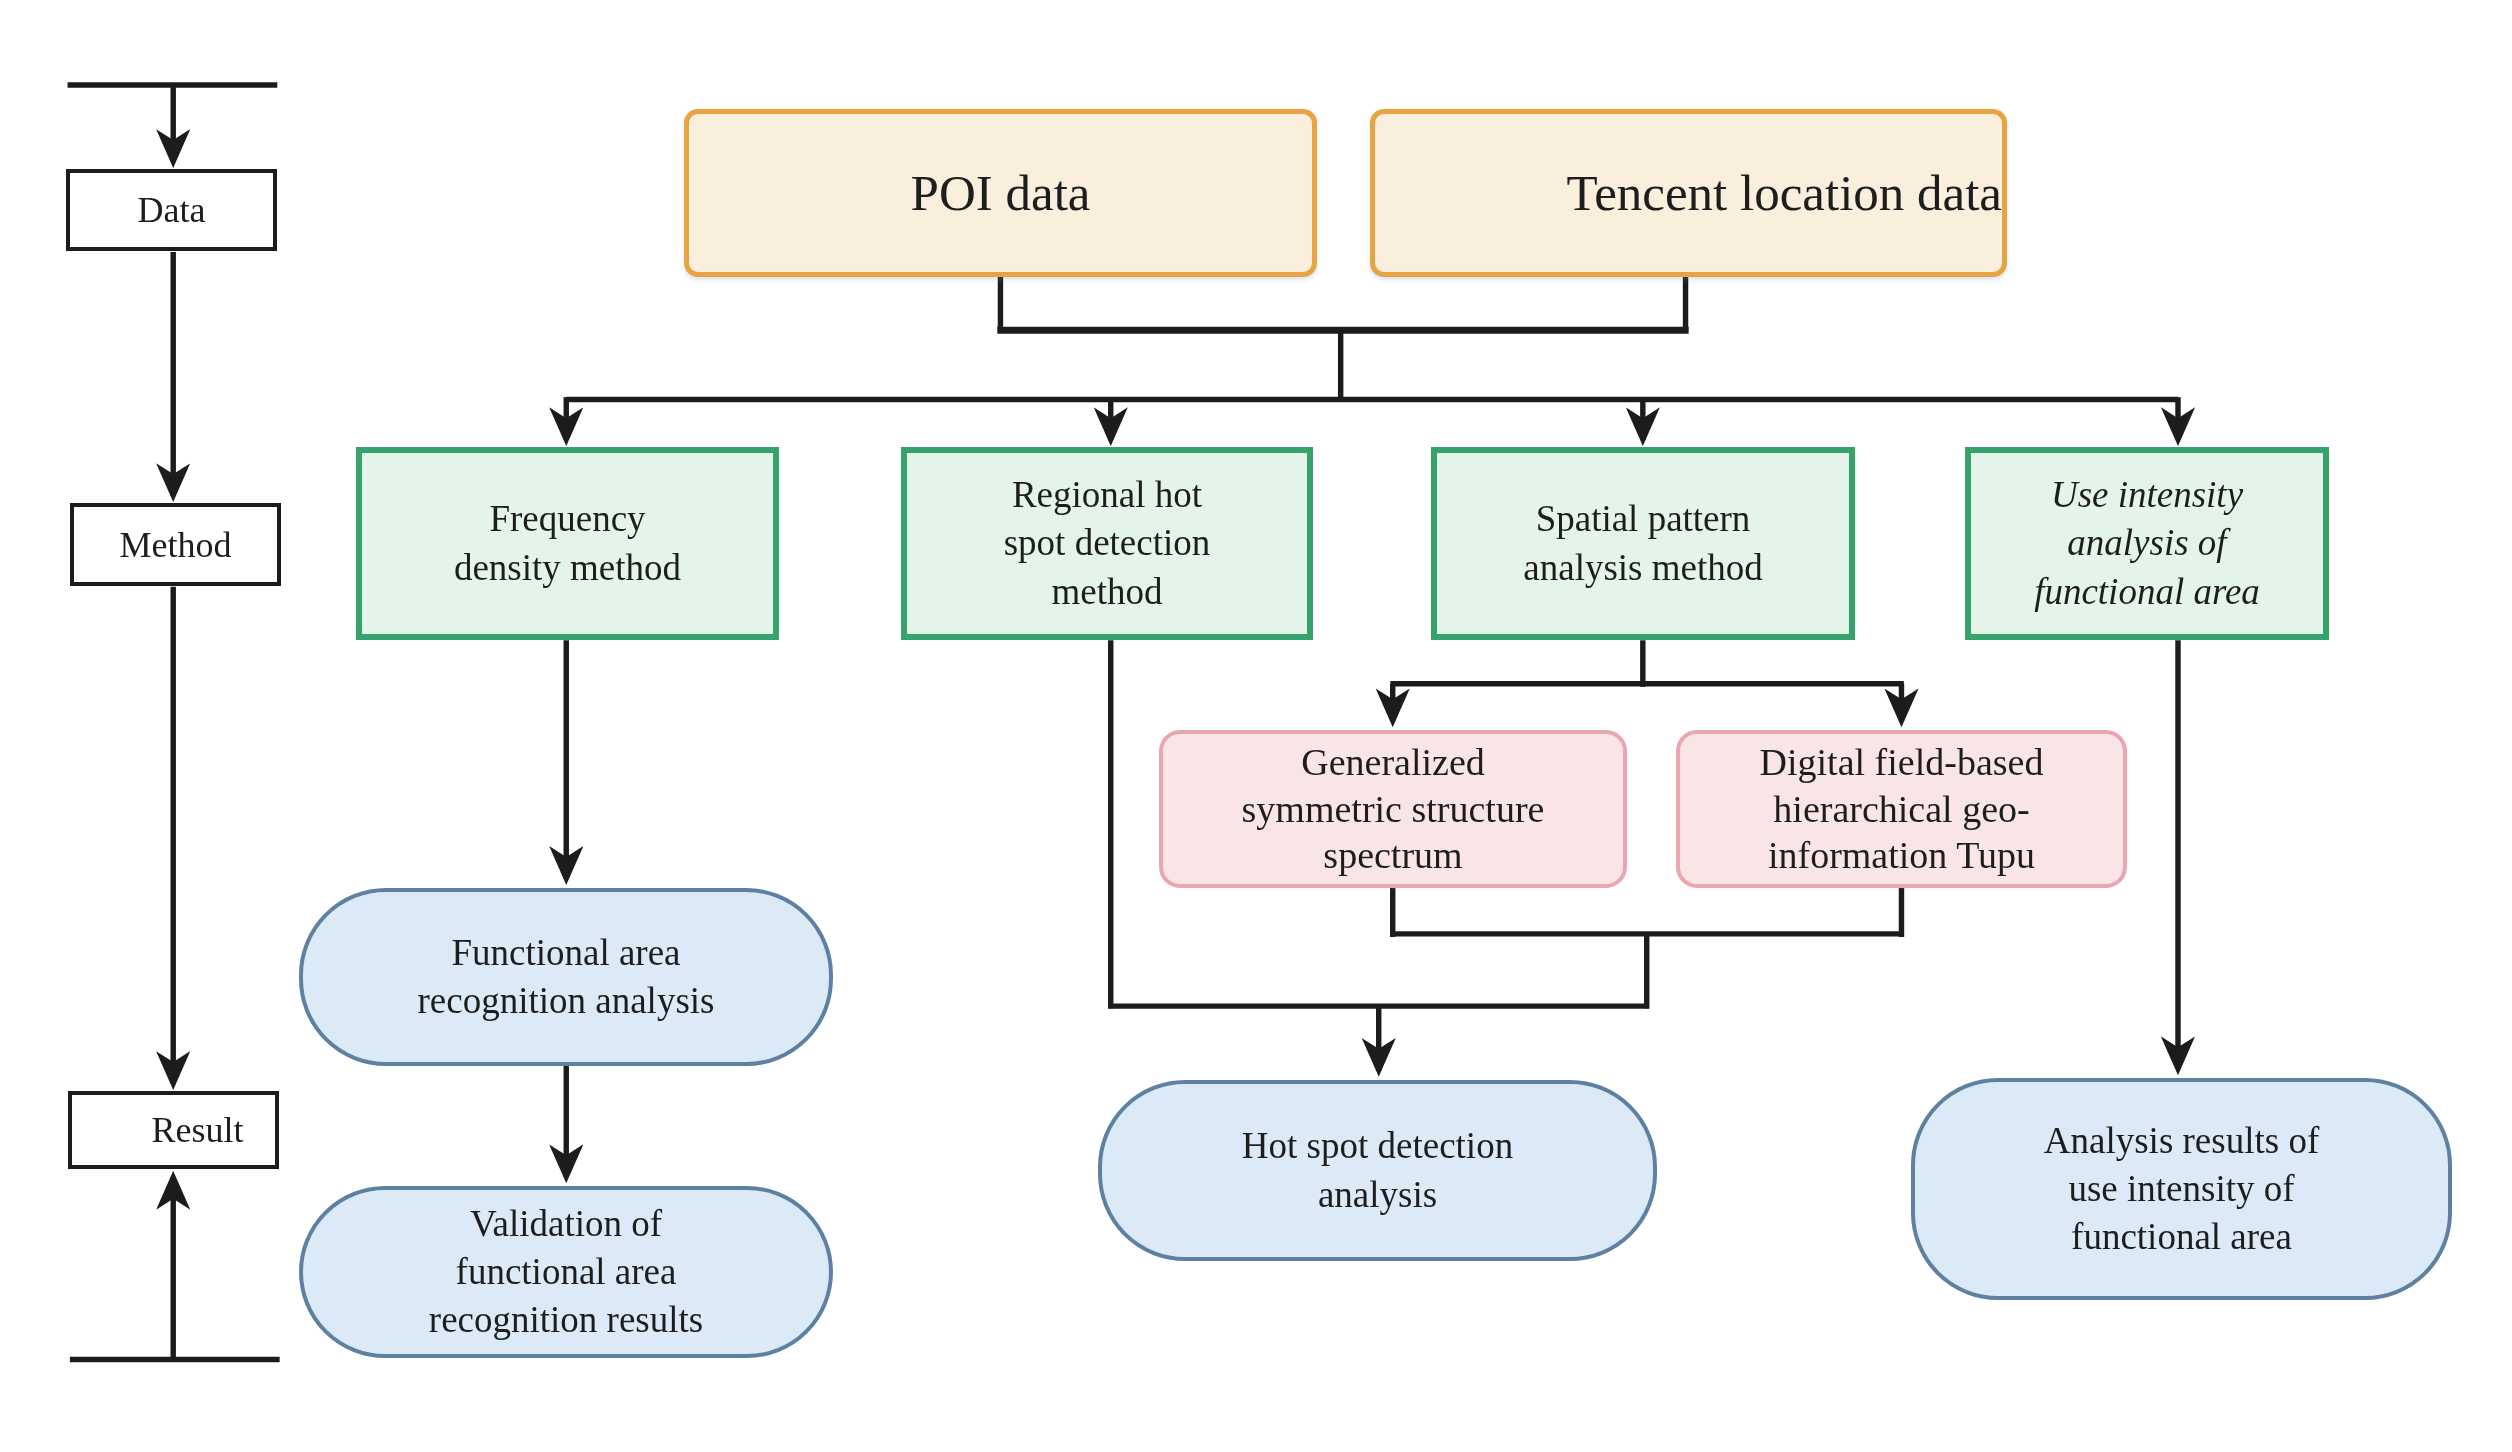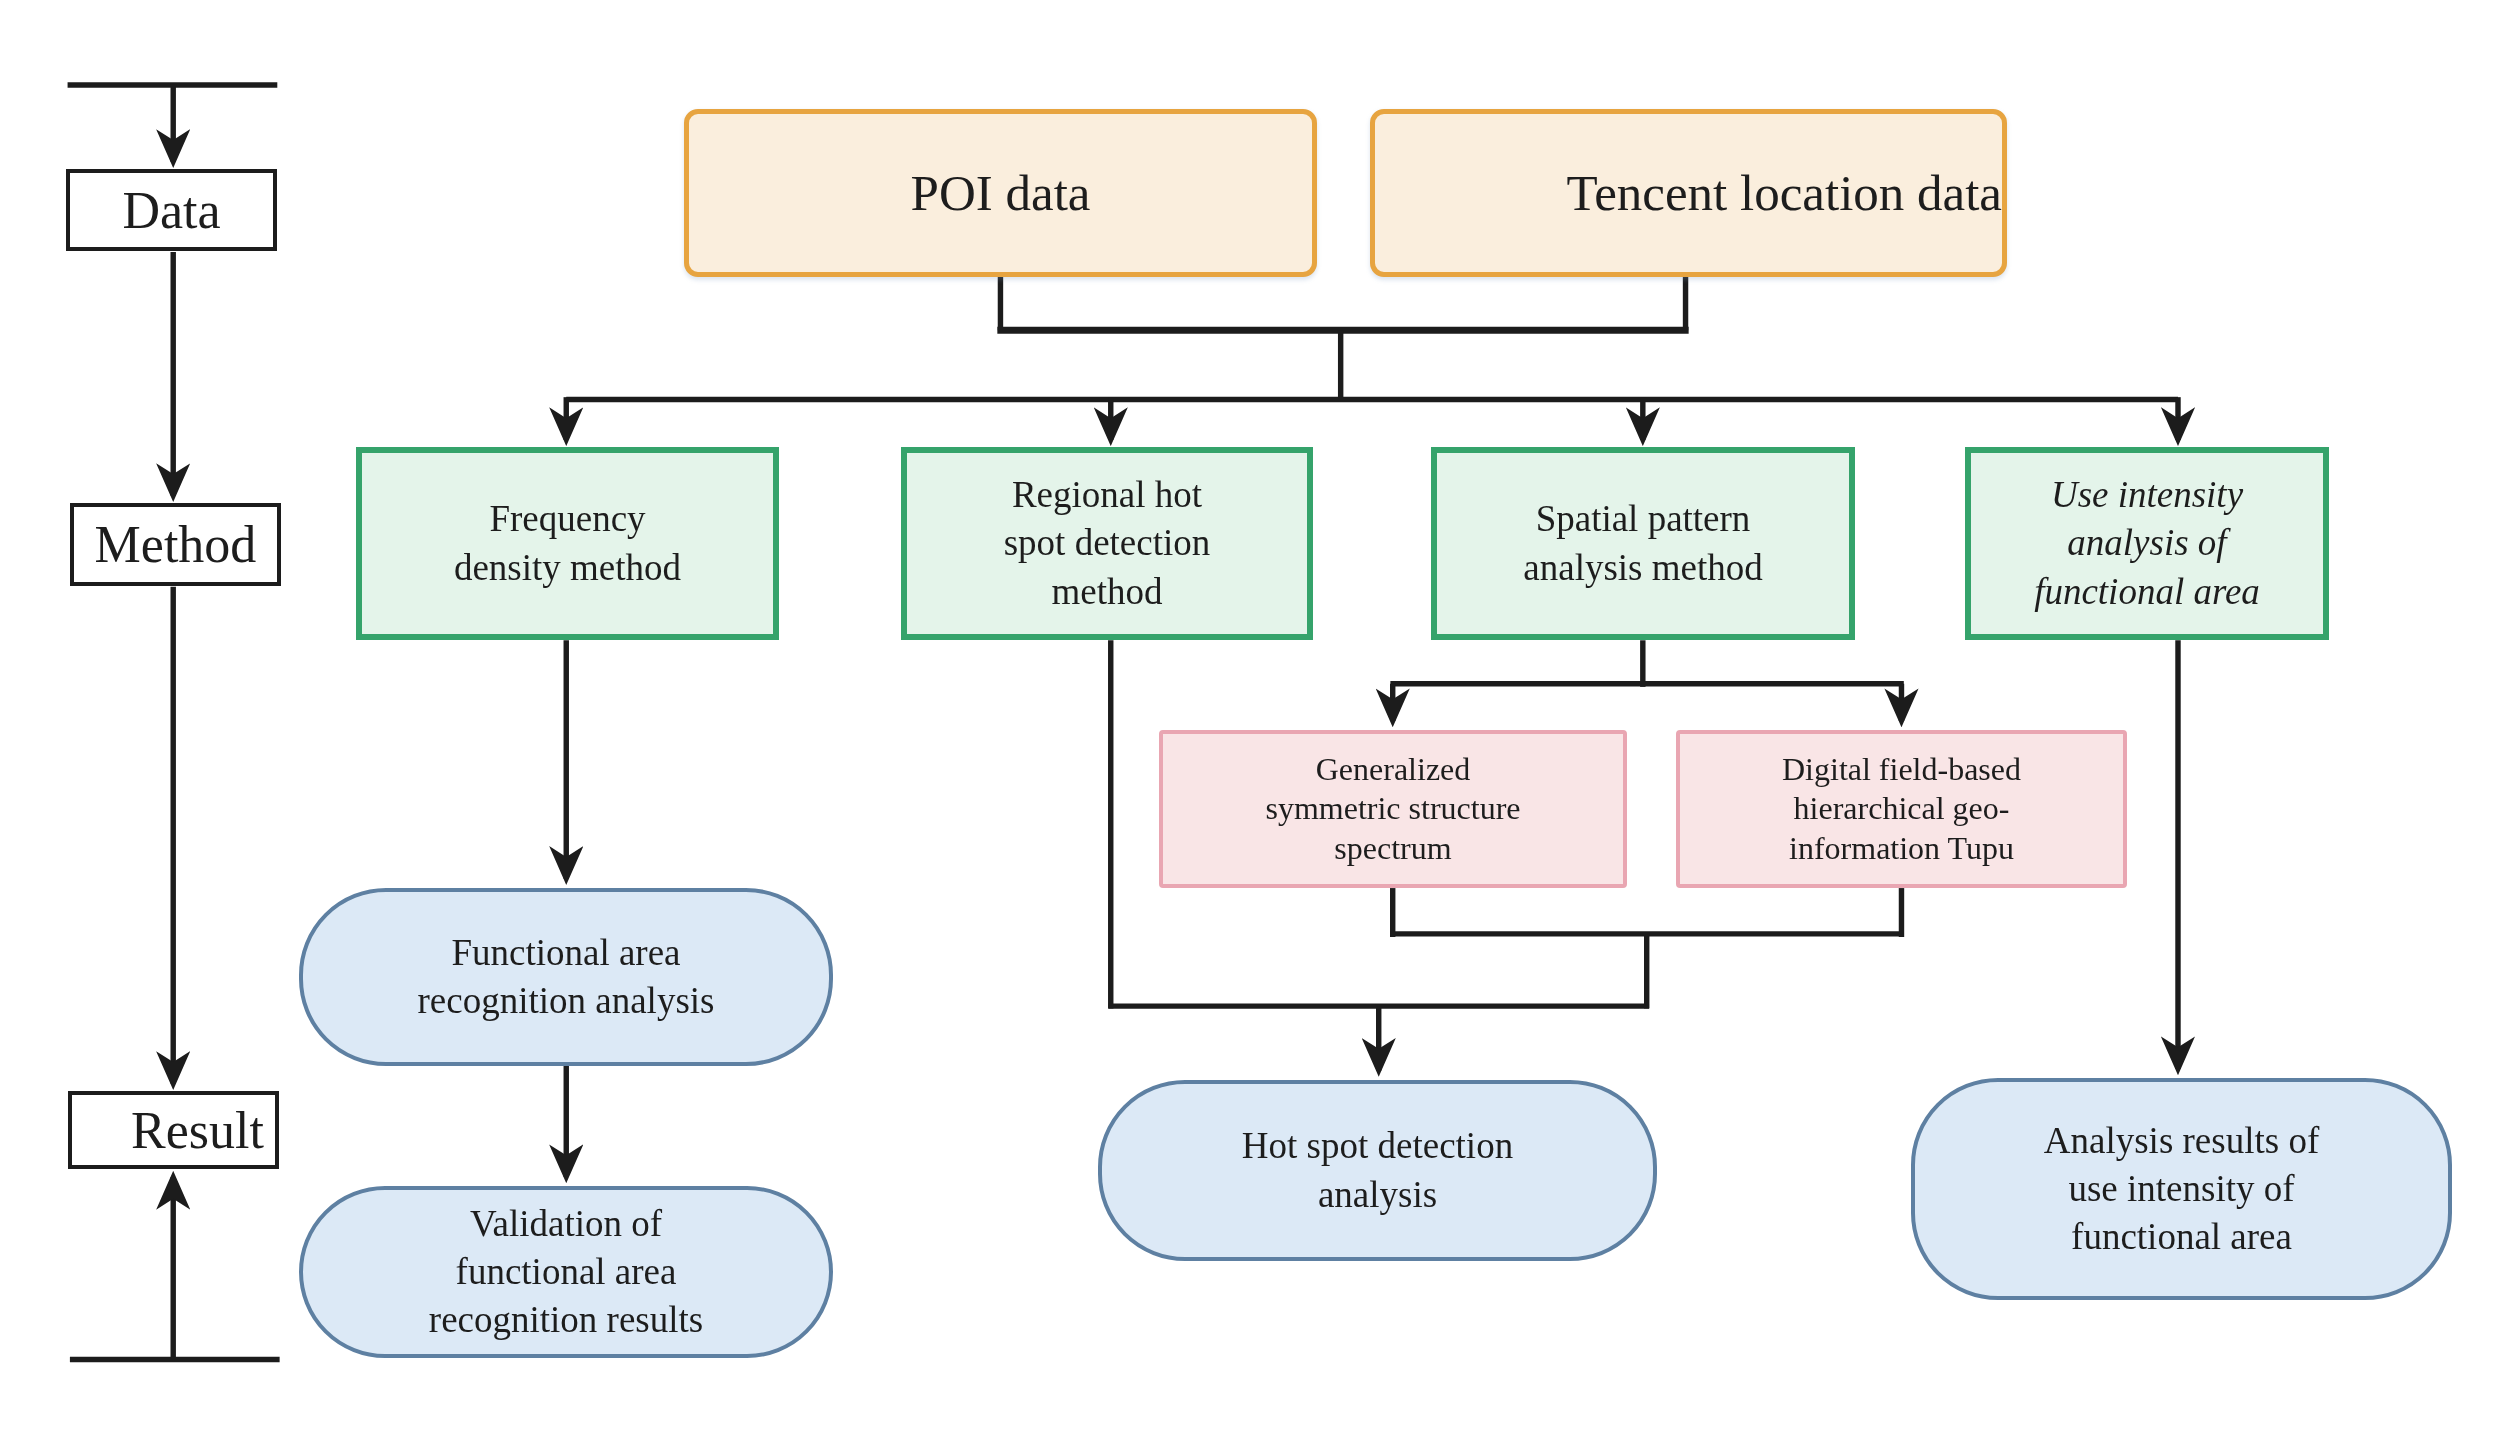--- a/index.html
+++ b/index.html
@@ -40,40 +40,40 @@
     text-align:center;
   }
   .label{
     white-space:pre-line;
     display:block;
     width:100%;
   }
   .railbox{
     background:#ffffff;
     border:4.7px solid var(--line);
-    font-size:52px;
+    font-size:36px;
   }
   .orange{
     background:var(--orange-fill);
     border:5.4px solid var(--orange-border);
     border-radius:14px;
     font-size:51px;
     box-shadow:0 2.3px 4.7px rgba(120,150,190,0.25);
   }
   .green{
     background:var(--green-fill);
     border:6.2px solid var(--green-border);
     font-size:37px;
     line-height:1.3;
   }
   .pink{
     background:var(--pink-fill);
     border:4.7px solid var(--pink-border);
-    border-radius:4px;
-    font-size:32px;
+    border-radius:21px;
+    font-size:38px;
     line-height:1.22;
   }
   .blue{
     background:var(--blue-fill);
     border:4.7px solid var(--blue-border);
     border-radius:87px;
     font-size:37px;
     line-height:1.3;
   }
 </style>

